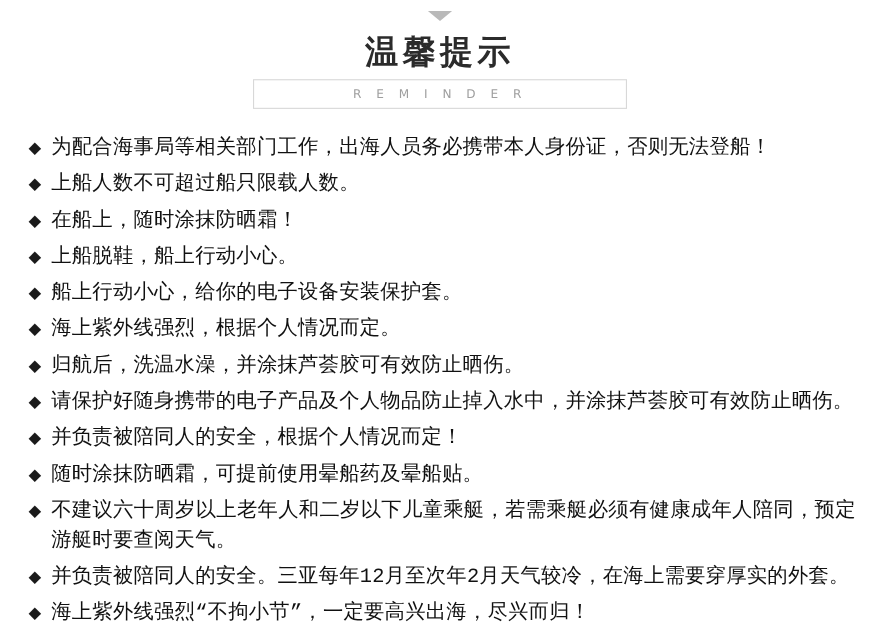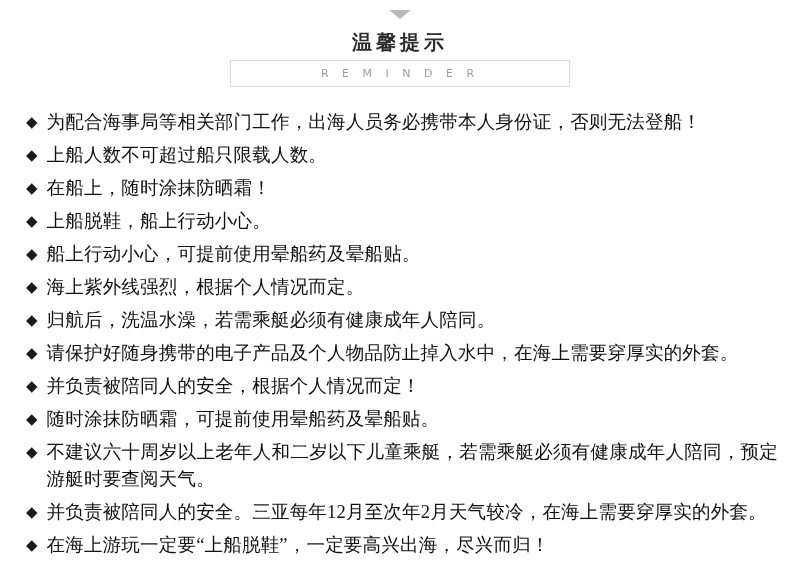--- a/index.html
+++ b/index.html
@@ -37,21 +37,21 @@
     border-top: 9px solid #b9b9b9;
   }
 
   
   .heading {
     text-align: center;
     margin-top: 12px;
   }
   .heading .title {
     font-family: "DejaVu Sans", "Liberation Sans", sans-serif;
-    font-size: 20px;
+    font-size: 30px;
     font-weight: bold;
     letter-spacing: 4px;
     color: #2b2b2b;
     line-height: 1.15;
   }
   .sub-wrap {
     display: flex;
     justify-content: center;
     margin-top: 6px;
   }
@@ -87,21 +87,21 @@
     font-size: 15px;
     line-height: 26px;
     margin-right: 9px;
     transform: translateY(0px);
   }
   .item-text {
     flex: 1 1 auto;
     font-size: 18.5px;
     line-height: 27px;
     color: #111111;
-    font-family: Liberation Serif, serif;
+    font-family: Liberation Mono, monospace;
     letter-spacing: 0.2px;
     text-align: justify;
   }
 </style>
 </head>
 <body>
 
 <div class="page">
 
   <div class="top-arrow">
@@ -129,49 +129,49 @@
     <div class="item">
       <span class="bullet">◆</span>
       <span class="item-text">在船上，随时涂抹防晒霜！</span>
     </div>
     <div class="item">
       <span class="bullet">◆</span>
       <span class="item-text">上船脱鞋，船上行动小心。</span>
     </div>
     <div class="item">
       <span class="bullet">◆</span>
-      <span class="item-text">船上行动小心，可提前使用晕船药及晕船贴。</span>
+      <span class="item-text">船上行动小心，给你的电子设备安装保护套。</span>
     </div>
     <div class="item">
       <span class="bullet">◆</span>
       <span class="item-text">海上紫外线强烈，根据个人情况而定。</span>
     </div>
     <div class="item">
       <span class="bullet">◆</span>
-      <span class="item-text">归航后，洗温水澡，若需乘艇必须有健康成年人陪同。</span>
+      <span class="item-text">归航后，洗温水澡，并涂抹芦荟胶可有效防止晒伤。</span>
     </div>
     <div class="item">
       <span class="bullet">◆</span>
-      <span class="item-text">请保护好随身携带的电子产品及个人物品防止掉入水中，在海上需要穿厚实的外套。</span>
+      <span class="item-text">请保护好随身携带的电子产品及个人物品防止掉入水中，并涂抹芦荟胶可有效防止晒伤。</span>
     </div>
     <div class="item">
       <span class="bullet">◆</span>
       <span class="item-text">并负责被陪同人的安全，根据个人情况而定！</span>
     </div>
     <div class="item">
       <span class="bullet">◆</span>
       <span class="item-text">随时涂抹防晒霜，可提前使用晕船药及晕船贴。</span>
     </div>
     <div class="item">
       <span class="bullet">◆</span>
       <span class="item-text">不建议六十周岁以上老年人和二岁以下儿童乘艇，若需乘艇必须有健康成年人陪同，预定游艇时要查阅天气。</span>
     </div>
     <div class="item">
       <span class="bullet">◆</span>
       <span class="item-text">并负责被陪同人的安全。三亚每年12月至次年2月天气较冷，在海上需要穿厚实的外套。</span>
     </div>
     <div class="item">
       <span class="bullet">◆</span>
-      <span class="item-text">在海上游玩一定要“上船脱鞋”，一定要高兴出海，尽兴而归！</span>
+      <span class="item-text">海上紫外线强烈“不拘小节”，一定要高兴出海，尽兴而归！</span>
     </div>
   </div>
 
 </div>
 
 </body></html>

